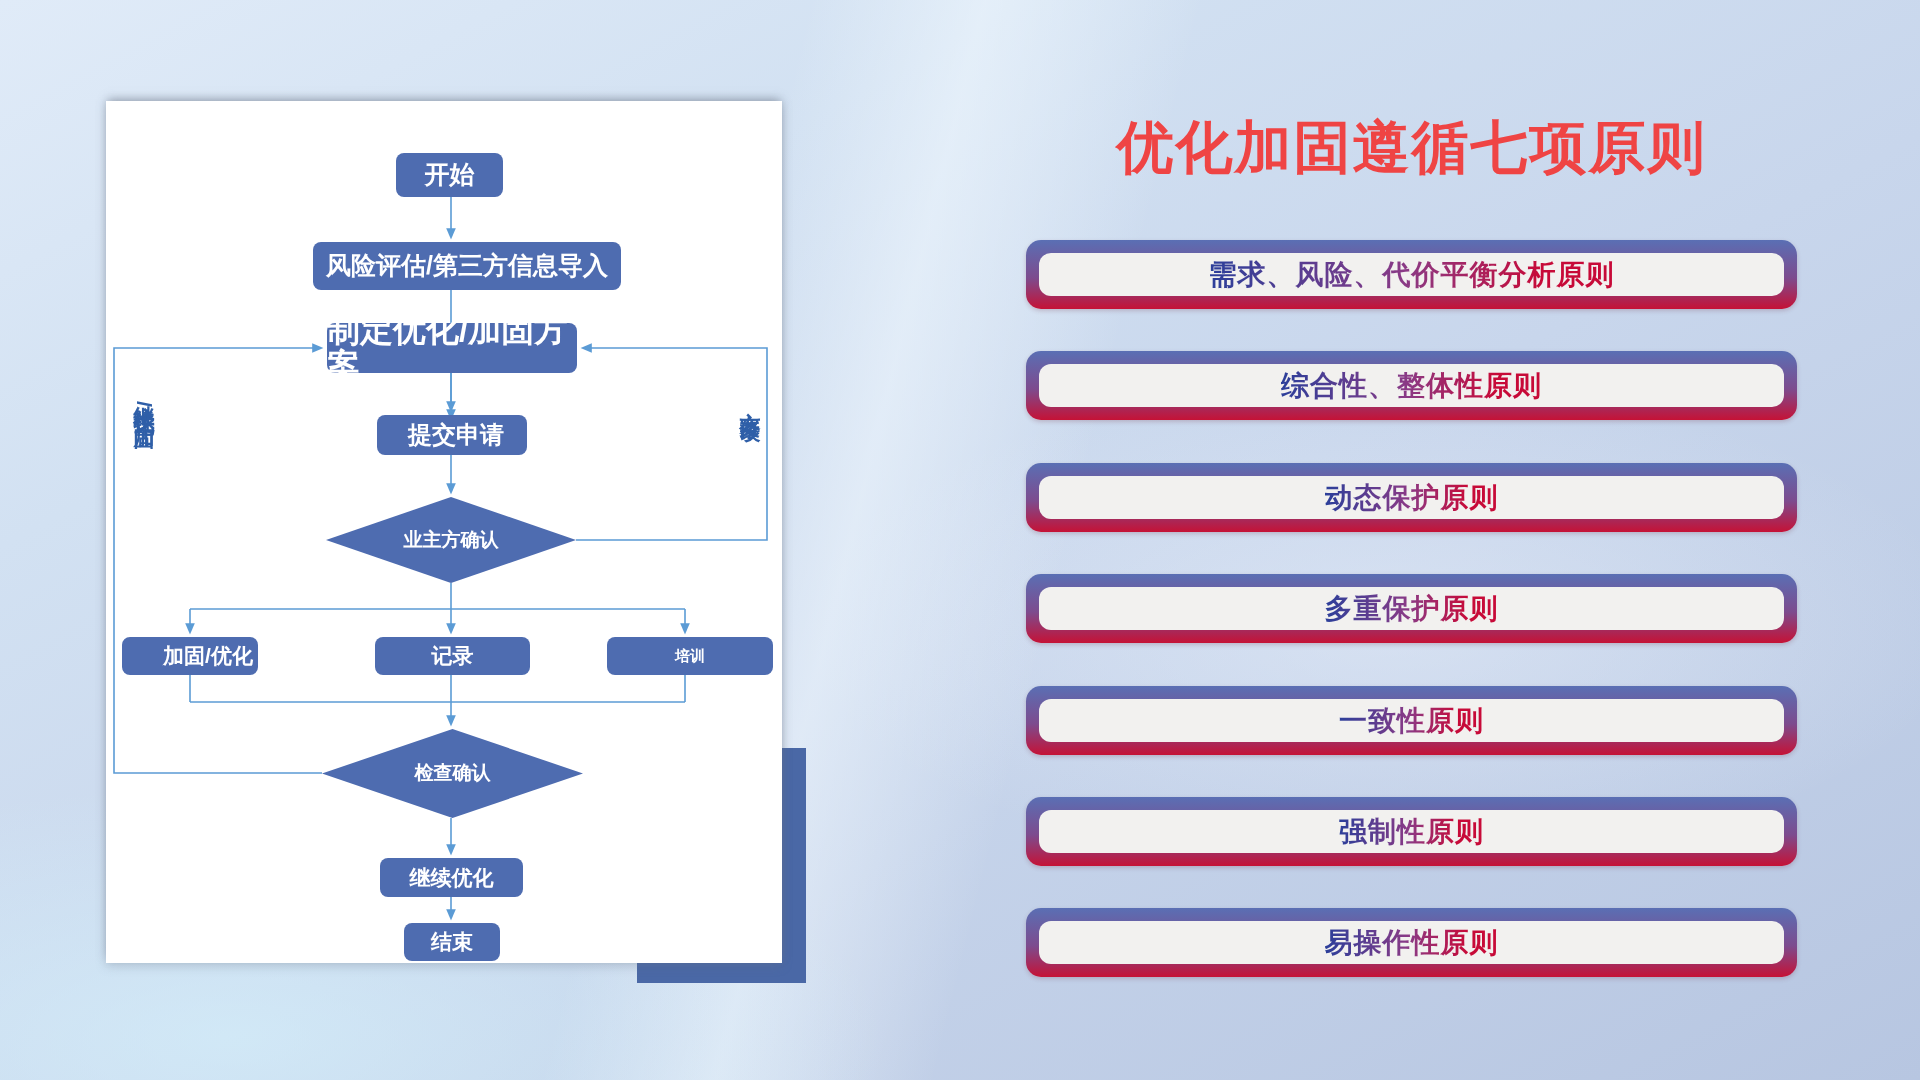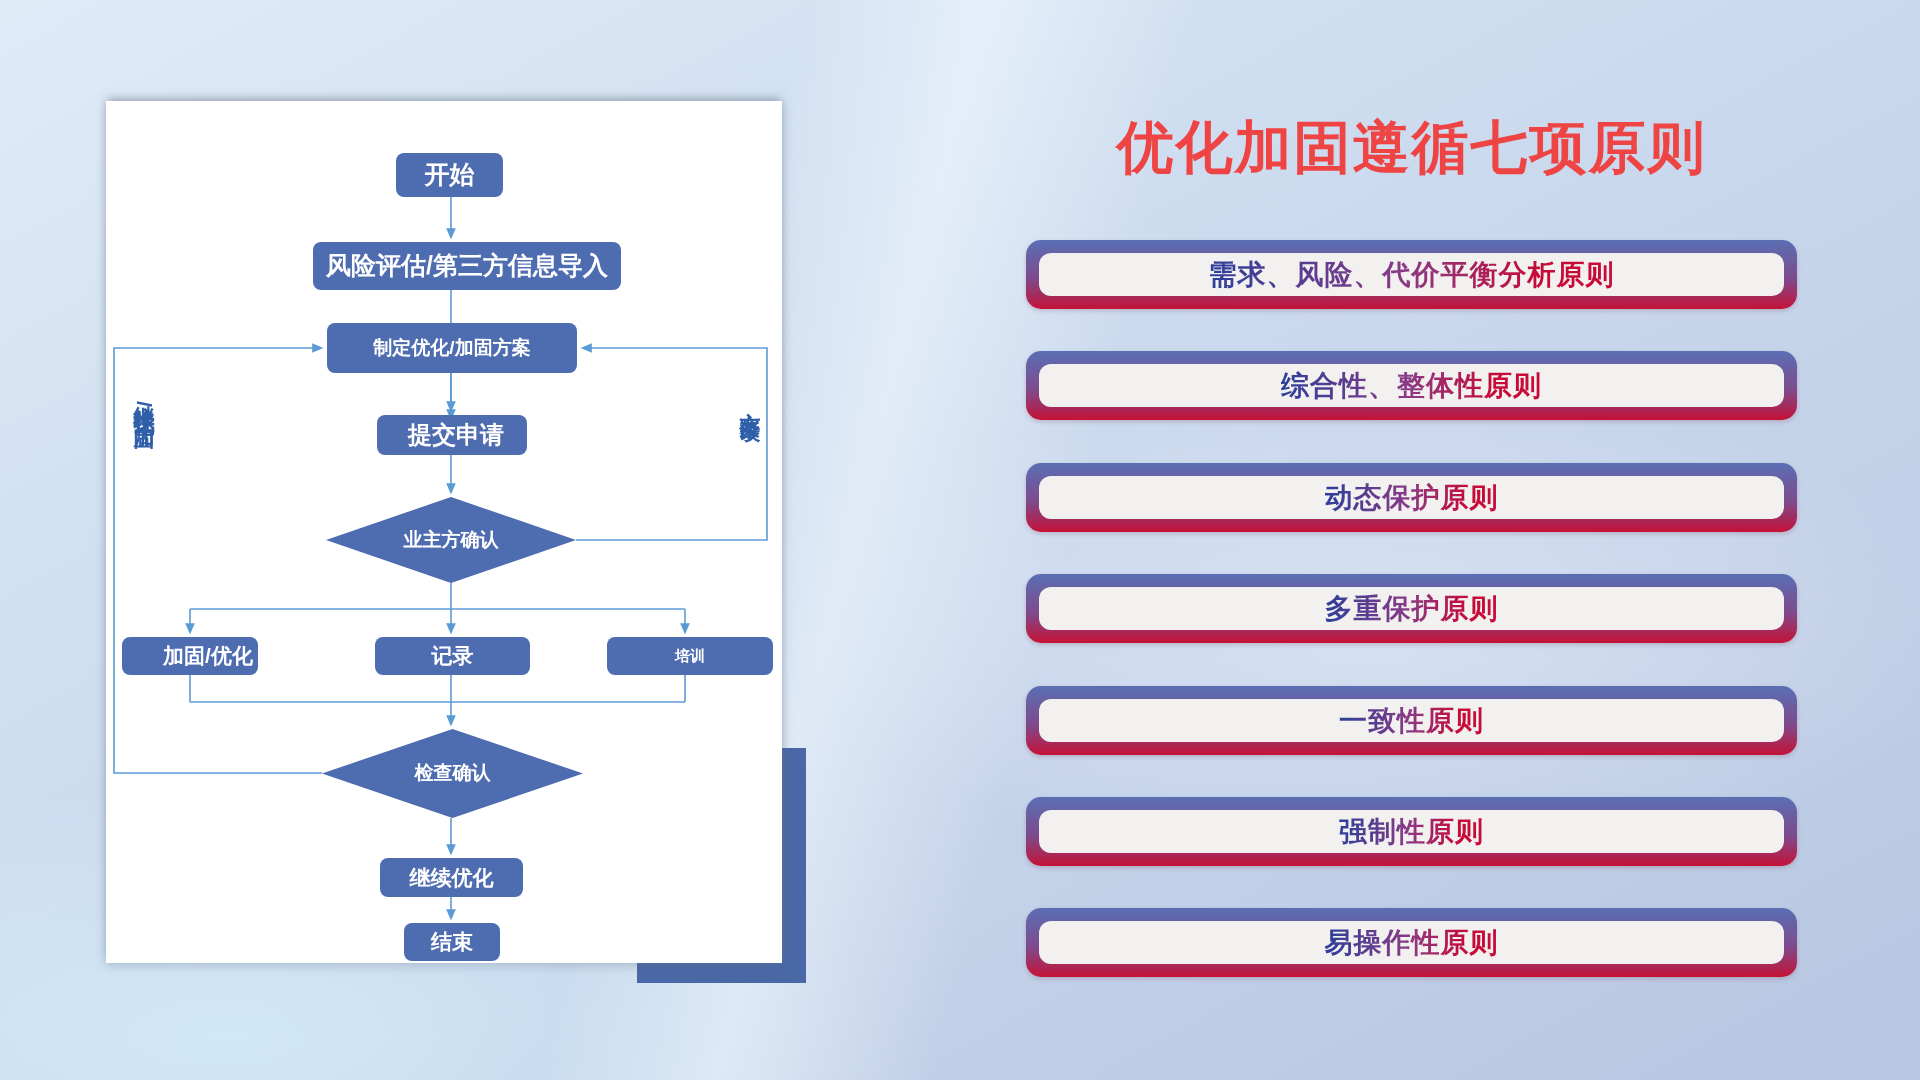--- a/index.html
+++ b/index.html
@@ -99,21 +99,21 @@
         <line x1="345" y1="796" x2="345" y2="817" marker-end="url(#arr)"></line>
         <polyline points="470,439 661,439 661,247 477,247" marker-end="url(#arr)"></polyline>
         <polyline points="216,672 8,672 8,247 215,247" marker-end="url(#arr)"></polyline>
       </g>
     </svg>
 
     <div class="node" style="left:290px;top:52px;width:107px;height:44px;font-size:25px;">开始</div>
 
     <div class="node" style="left:191px;top:141px;width:308px;height:48px;font-size:25px;margin-left:16px;">风险评估/第三方信息导入</div>
 
-    <div class="node" style="left:221px;top:222px;width:250px;height:50px;font-size:19px;">制定优化/加固方案</div>
+    <div class="node" style="left:221px;top:222px;width:250px;height:50px;font-size:33px;">制定优化/加固方案</div>
 
     <div class="node" style="left:271px;top:314px;width:150px;height:40px;font-size:24px;padding-left:8px;">提交申请</div>
 
     <div class="node diamond" style="left:220px;top:396px;width:250px;height:86px;font-size:19px;">业主方确认</div>
 
     <div class="node" style="left:16px;top:536px;width:136px;height:38px;font-size:21px;padding-left:36px;">加固/优化</div>
 
     <div class="node" style="left:269px;top:536px;width:155px;height:38px;font-size:21px;">记录</div>
 
     <div class="node" style="left:501px;top:536px;width:166px;height:38px;font-size:15px;">培训</div>

